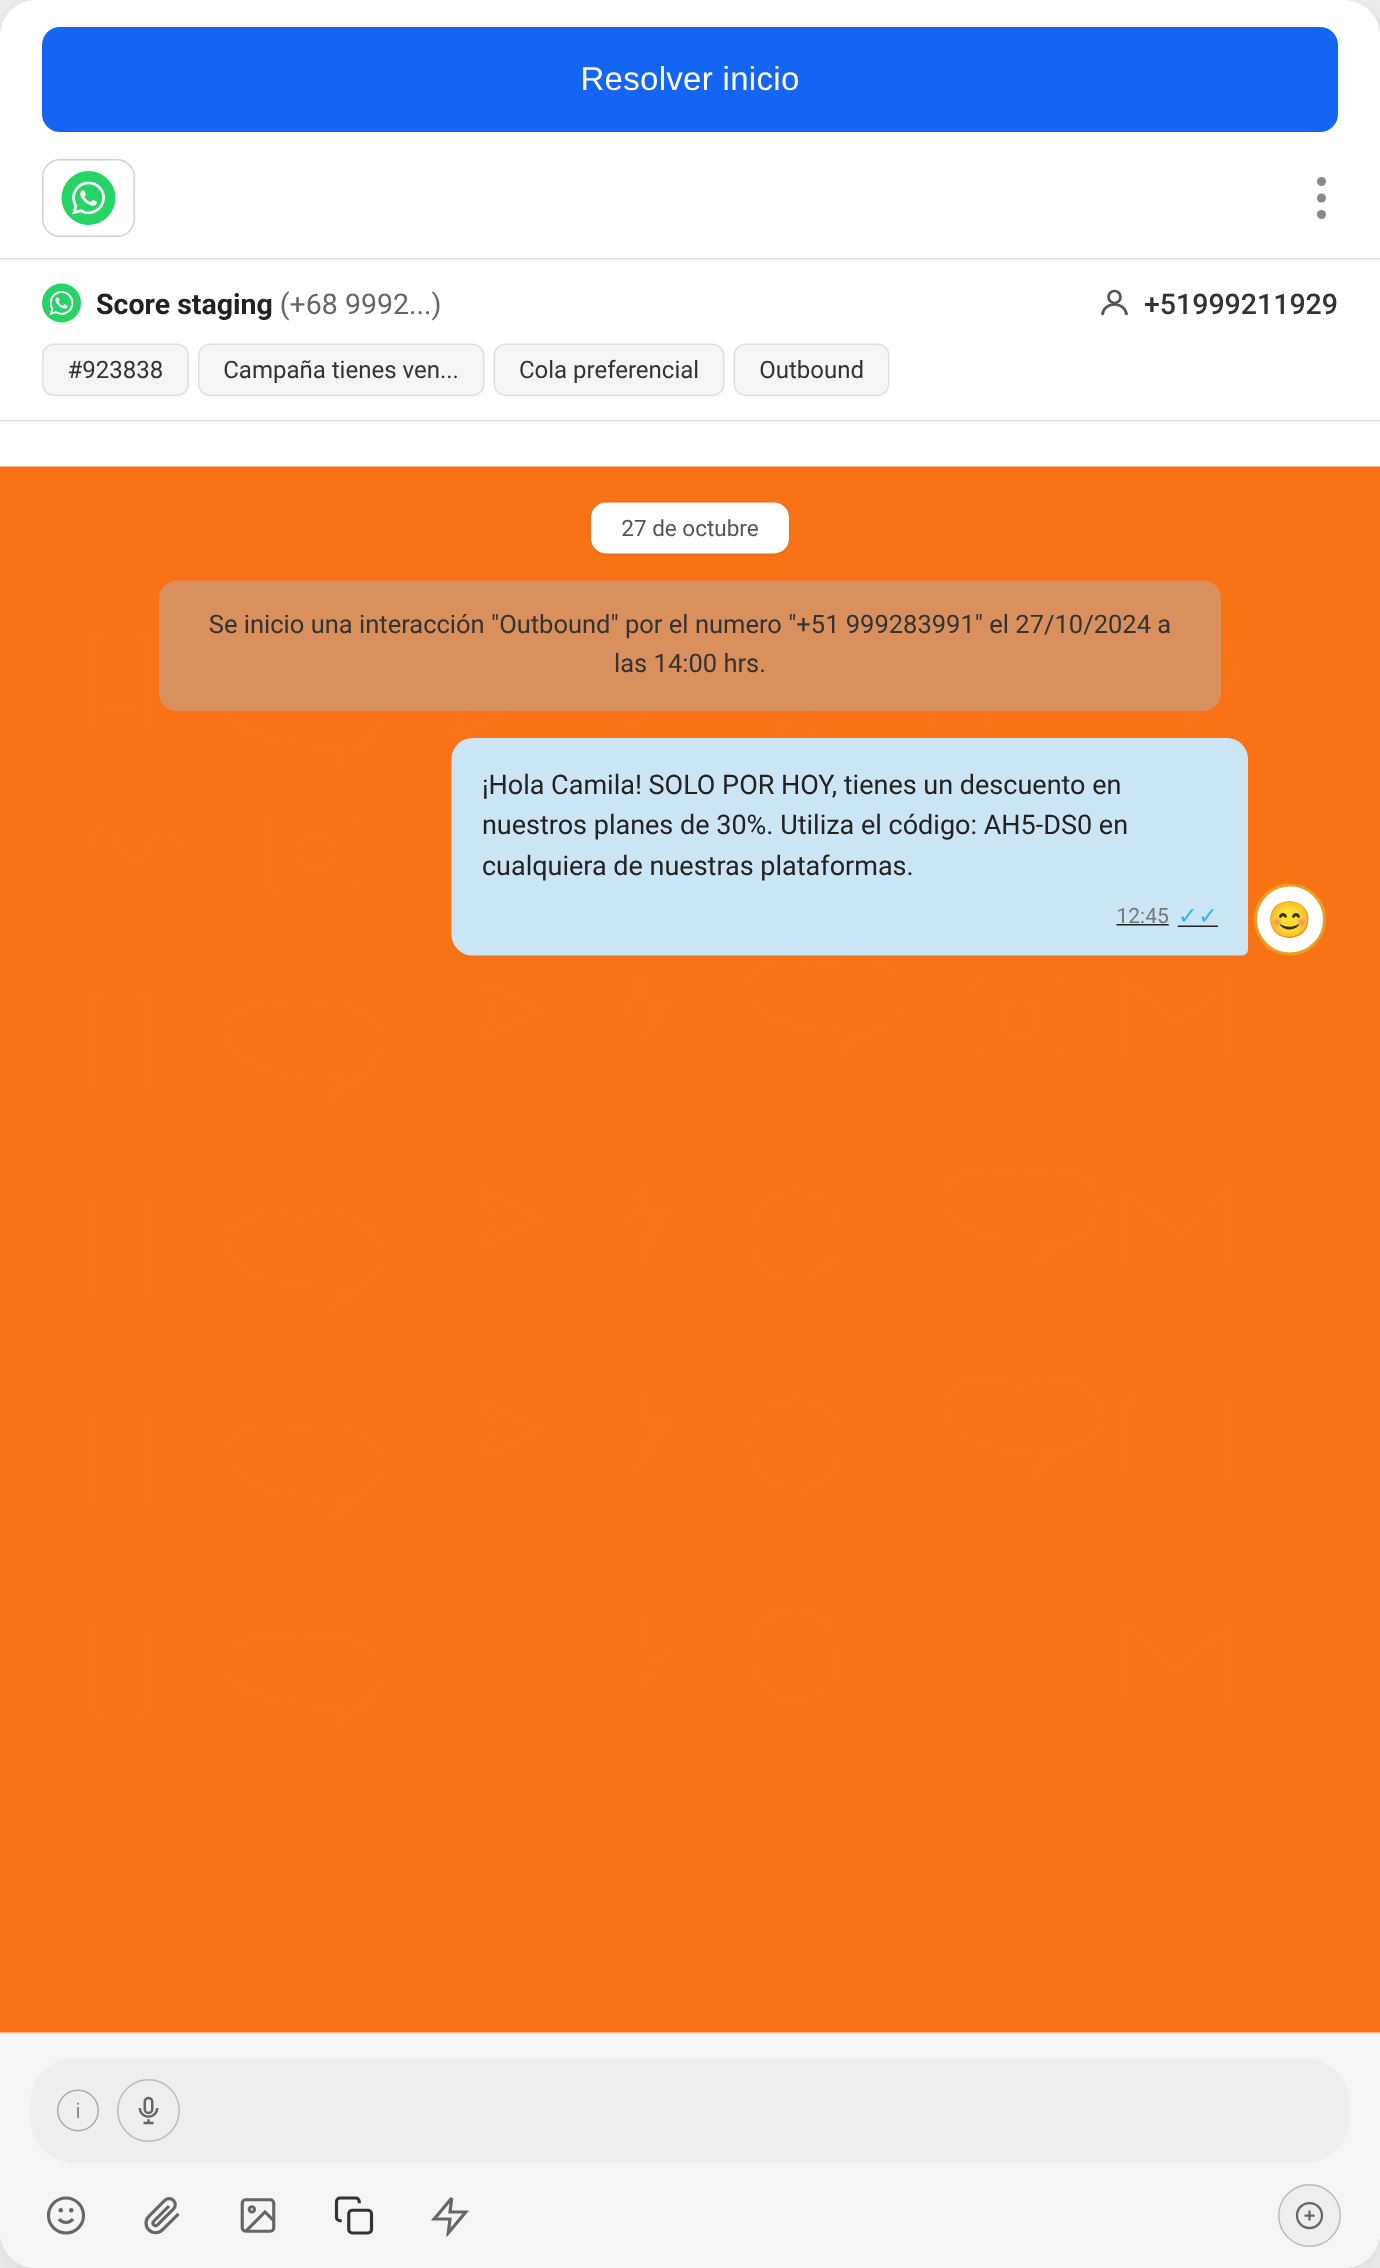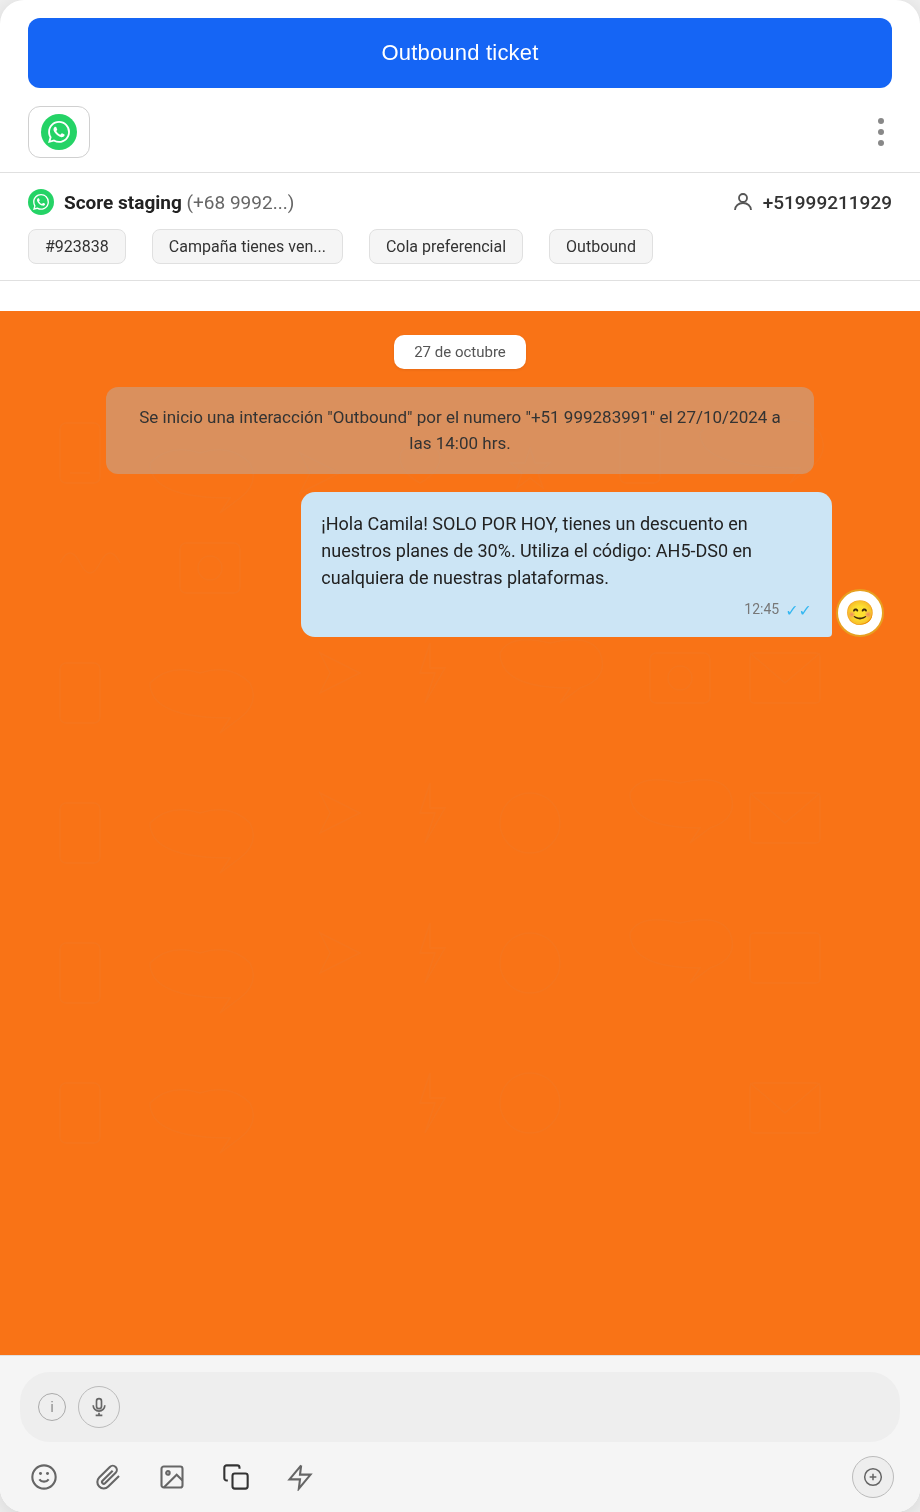--- a/index.html
+++ b/index.html
@@ -124,21 +124,21 @@
     }
     .info-right .person-icon {
       width: 24px;
       height: 24px;
       color: #555;
     }
     
     .tags-row {
       display: flex;
       flex-wrap: wrap;
-      gap: 26px;
+      gap: 6px;
       padding: 14px 28px 16px 28px;
       border-bottom: 1.5px solid #e0e0e0;
     }
     .tag {
       background: #f5f5f5;
       border: 1px solid #e0e0e0;
       border-radius: 8px;
       padding: 7px 16px;
       font-size: 16px;
       color: #333;
@@ -206,23 +206,25 @@
       border-radius: 14px 14px 4px 14px;
       padding: 18px 20px 14px 20px;
       font-size: 18px;
       color: #222;
       max-width: 62%;
       line-height: 1.5;
       position: relative;
     }
     .outbound-message .msg-footer {
       display: flex;
+      align-items: center;
       justify-content: flex-end;
       gap: 6px;
       margin-top: 8px;
+      text-decoration: underline;
     }
     .outbound-message .msg-time {
       font-size: 14px;
       color: #777;
     }
     .outbound-message .check-icon {
       color: #34b7f1;
       font-size: 16px;
     }
     .emoji-btn {
@@ -316,21 +318,21 @@
       justify-content: center;
       cursor: pointer;
       background: #eee;
     }
   </style>
 </head>
 <body>
 
 <div class="phone-container">
 
-  <button class="resolve-btn">Outbound ticket</button>
+  <button class="resolve-btn">Resolver inicio</button>
 
   <div class="toolbar">
     <div class="whatsapp-icon-btn">
       <div class="whatsapp-circle">
         <svg viewBox="0 0 24 24" xmlns="http://www.w3.org/2000/svg">
           <path d="M17.472 14.382c-.297-.149-1.758-.867-2.03-.967-.273-.099-.471-.148-.67.15-.197.297-.767.966-.94 1.164-.173.199-.347.223-.644.075-.297-.15-1.255-.463-2.39-1.475-.883-.788-1.48-1.761-1.653-2.059-.173-.297-.018-.458.13-.606.134-.133.298-.347.446-.52.149-.174.198-.298.298-.497.099-.198.05-.371-.025-.52-.075-.149-.669-1.612-.916-2.207-.242-.579-.487-.5-.669-.51-.173-.008-.371-.01-.57-.01-.198 0-.52.074-.792.372-.272.297-1.04 1.016-1.04 2.479 0 1.462 1.065 2.875 1.213 3.074.149.198 2.096 3.2 5.077 4.487.709.306 1.262.489 1.694.625.712.227 1.36.195 1.871.118.571-.085 1.758-.719 2.006-1.413.248-.694.248-1.289.173-1.413-.074-.124-.272-.198-.57-.347m-5.421 7.403h-.004a9.87 9.87 0 01-5.031-1.378l-.361-.214-3.741.982.998-3.648-.235-.374a9.86 9.86 0 01-1.51-5.26c.001-5.45 4.436-9.884 9.888-9.884 2.64 0 5.122 1.03 6.988 2.898a9.825 9.825 0 012.893 6.994c-.003 5.45-4.437 9.884-9.885 9.884m8.413-18.297A11.815 11.815 0 0012.05 0C5.495 0 .16 5.335.157 11.892c0 2.096.547 4.142 1.588 5.945L.057 24l6.305-1.654a11.882 11.882 0 005.683 1.448h.005c6.554 0 11.89-5.335 11.893-11.893a11.821 11.821 0 00-3.48-8.413z"></path>
         </svg>
       </div>
     </div>
     <div class="more-icon">

